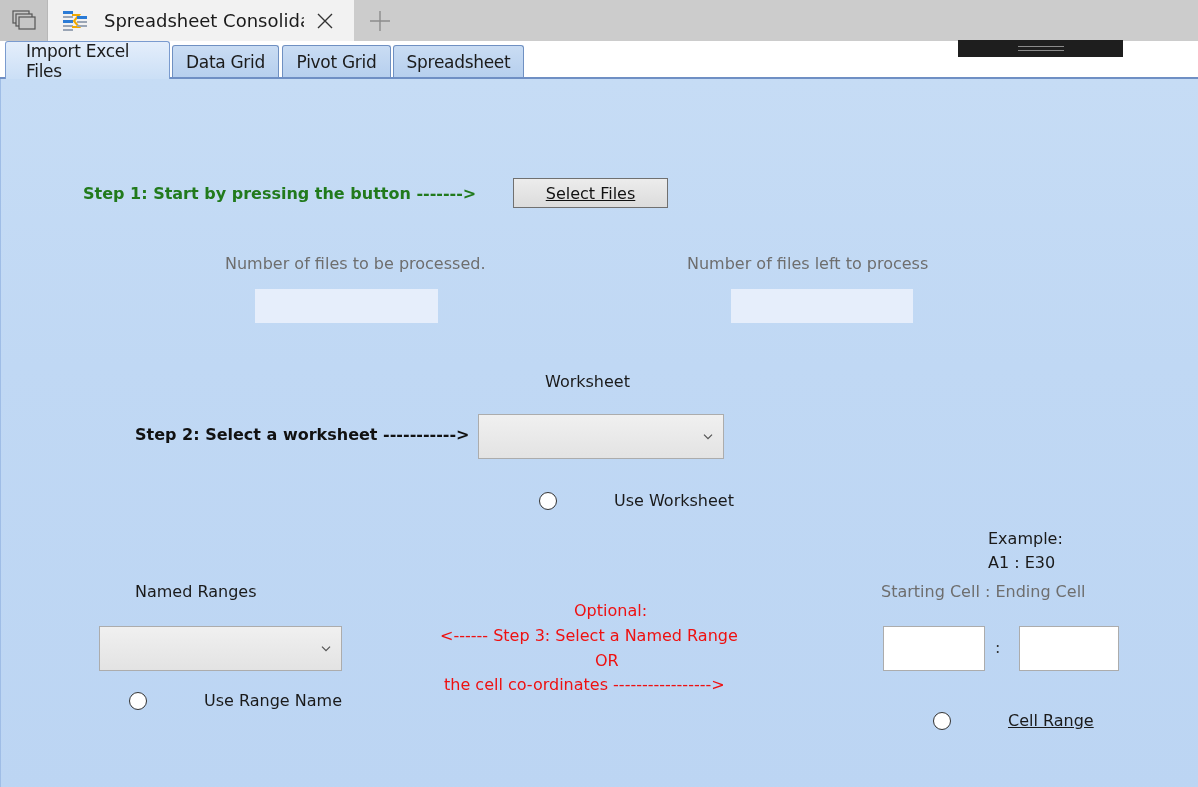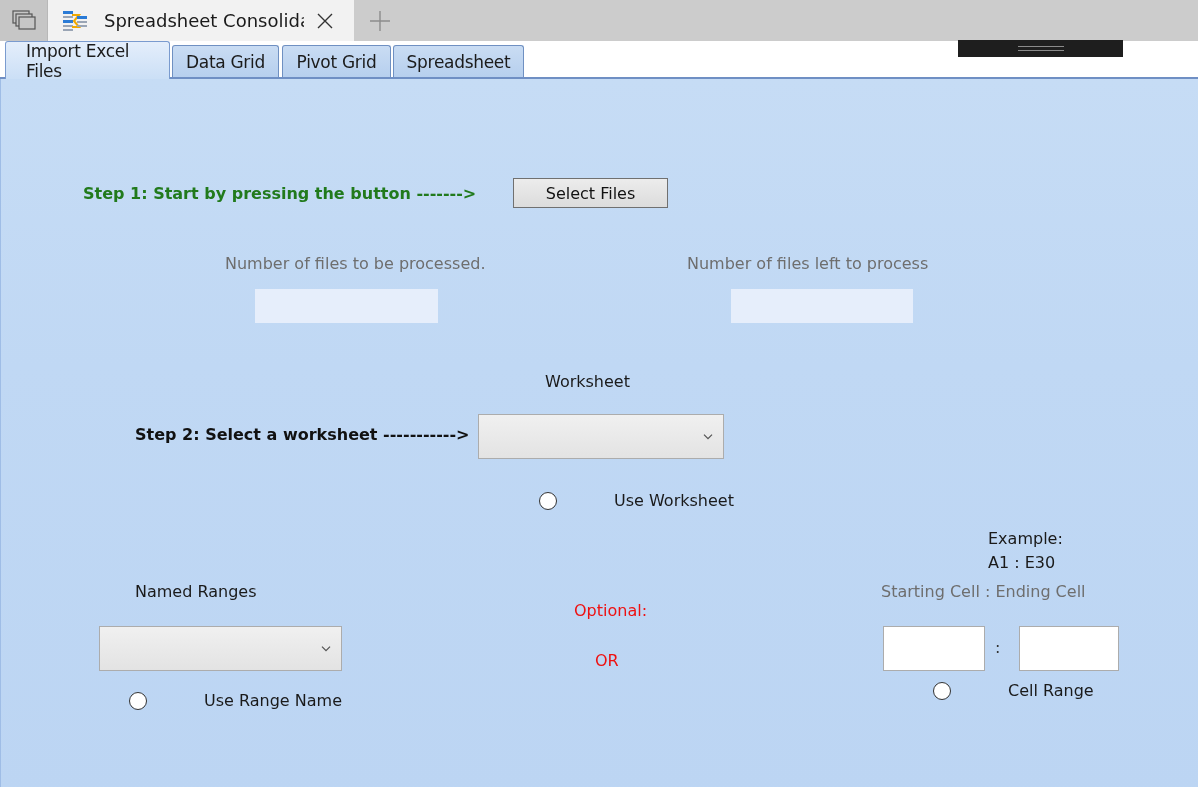--- a/index.html
+++ b/index.html
@@ -21,41 +21,41 @@
     .pagetabs { position: absolute; left: 0; top: 41px; width: 1198px; height: 37px; background: #ffffff; }
     .ptab { position: absolute; top: 4px; height: 33px; border: 1px solid #6f90c2; border-bottom: none; border-radius: 3px 3px 0 0; background: linear-gradient(#c9dcf3, #b6cfee); font-size: 17px; color: #1b1b1b; display: flex; align-items: center; justify-content: center; font-family: "DejaVu Sans", sans-serif; letter-spacing: -0.3px; }
     .ptab.active { top: 0; height: 38px; background: linear-gradient(#e4eefb, #cbdff6); border-color: #7a9bcf; z-index: 2; }
     .tab-underline { position: absolute; left: 0; top: 77px; width: 1198px; height: 2px; background: #6f8fc4; z-index: 1; }
 
     
     .content { position: absolute; left: 0; top: 78px; width: 1198px; height: 719px; background: linear-gradient(#c6dcf5 0%, #c0d8f4 40%, #bcd5f3 100%); border-left: 1px solid #9fbde6; }
 
     .abs { position: absolute; white-space: nowrap; }
     .step1 { left: 82px; top: 106px; color: #217a1c; font-weight: bold; font-size: 16px; }
-    .btn-select { left: 512px; top: 100px; width: 155px; height: 30px; background: linear-gradient(#ececec, #dcdcdc); border: 1px solid #707070; font-size: 16px; display: flex; align-items: center; justify-content: center; cursor: pointer; font-family: "DejaVu Sans", sans-serif; color: #111; }
+    .btn-select { left: 512px; top: 100px; width: 155px; height: 30px; background: linear-gradient(#ececec, #dcdcdc); border: 1px solid #707070; font-size: 16px; display: flex; align-items: center; justify-content: center; cursor: pointer; font-family: "DejaVu Sans", sans-serif; color: #111; text-decoration: underline; }
 
     .label-gray { color: #6e6e6e; font-size: 16px; }
     .lbl-processed { left: 224px; top: 176px; }
     .lbl-left { left: 686px; top: 176px; }
     .ro-box { background: #e6eefb; border: none; }
     .box-processed { left: 254px; top: 211px; width: 183px; height: 34px; }
     .box-left { left: 730px; top: 211px; width: 182px; height: 34px; }
 
     .lbl-worksheet { left: 544px; top: 294px; font-size: 16px; color: #1a1a1a; }
     .step2 { left: 134px; top: 347px; font-weight: bold; font-size: 16px; color: #111; }
     .combo { background: linear-gradient(#f0f0f0, #e3e3e3); border: 1px solid #acacac; cursor: pointer; }
     .combo .chev { position: absolute; right: 10px; top: 50%; transform: translateY(-55%); width: 10px; height: 8px; }
     .combo-ws { left: 477px; top: 336px; width: 246px; height: 45px; }
     .combo-nr { left: 98px; top: 548px; width: 243px; height: 45px; }
 
     .radio-wrap { display: flex; align-items: center; cursor: pointer; font-size: 16px; color: #1a1a1a; gap: 48px; }
     .radio { width: 18px; height: 18px; border: 1px solid #333; border-radius: 50%; background: #fff; margin-right: 9px; }
     .rad-ws { left: 538px; top: 413px; }
     .rad-nr { left: 128px; top: 613px; }
-    .rad-cr { left: 932px; top: 603px; }
+    .rad-cr { left: 932px; top: 633px; text-decoration: underline; }
 
     .lbl-named { left: 134px; top: 504px; font-size: 16px; color: #1a1a1a; }
 
     .red { color: #ee1111; font-weight: normal; font-size: 16px; }
     .opt1 { left: 573px; top: 523px; }
     .opt2 { left: 439px; top: 548px; }
     .opt3 { left: 594px; top: 573px; }
     .opt4 { left: 443px; top: 597px; }
 
     .ex1 { left: 987px; top: 451px; font-size: 16px; color: #1a1a1a; }
@@ -142,21 +142,23 @@
     <svg class="chev" viewBox="0 0 10 8">
       <path d="M1 2 L5 6 L9 2" fill="none" stroke="#555" stroke-width="1.3"></path>
     </svg>
   </div>
   <div class="abs radio-wrap rad-nr">
     <span class="radio"></span>
     <span>Use Range Name</span>
   </div>
 
   <div class="abs red opt1">Optional:</div>
+  <div class="abs red opt2">&lt;------  Step 3: Select a Named Range</div>
   <div class="abs red opt3">OR</div>
+  <div class="abs red opt4">the cell co-ordinates   -----------------&gt;</div>
 
   <div class="abs ex1">Example:</div>
   <div class="abs ex2">A1 : E30</div>
   <div class="abs label-gray lbl-startend">Starting Cell : Ending Cell</div>
   <input class="abs cell-in cell-start" type="text" value="" style="">
   <div class="abs colon">:</div>
   <input class="abs cell-in cell-end" type="text" value="" style="">
   <div class="abs radio-wrap rad-cr">
     <span class="radio"></span>
     <span>Cell Range</span>

